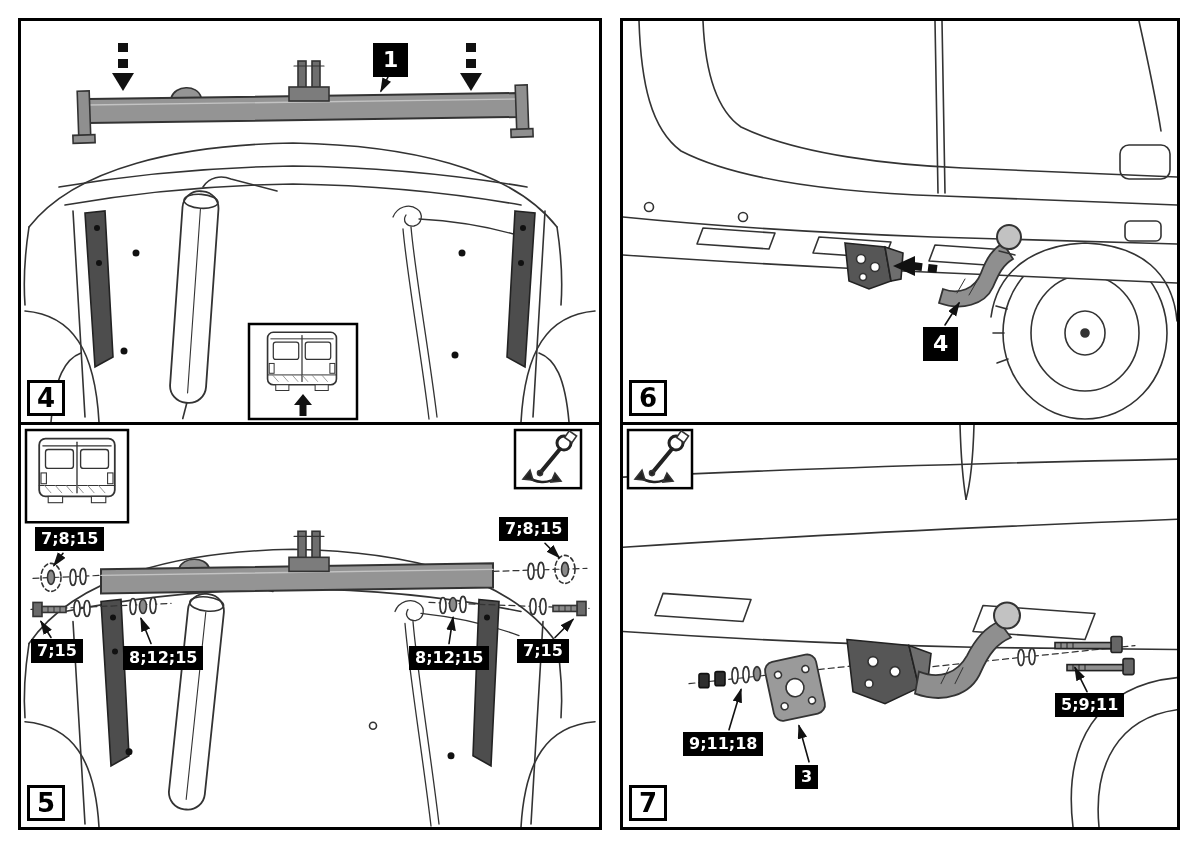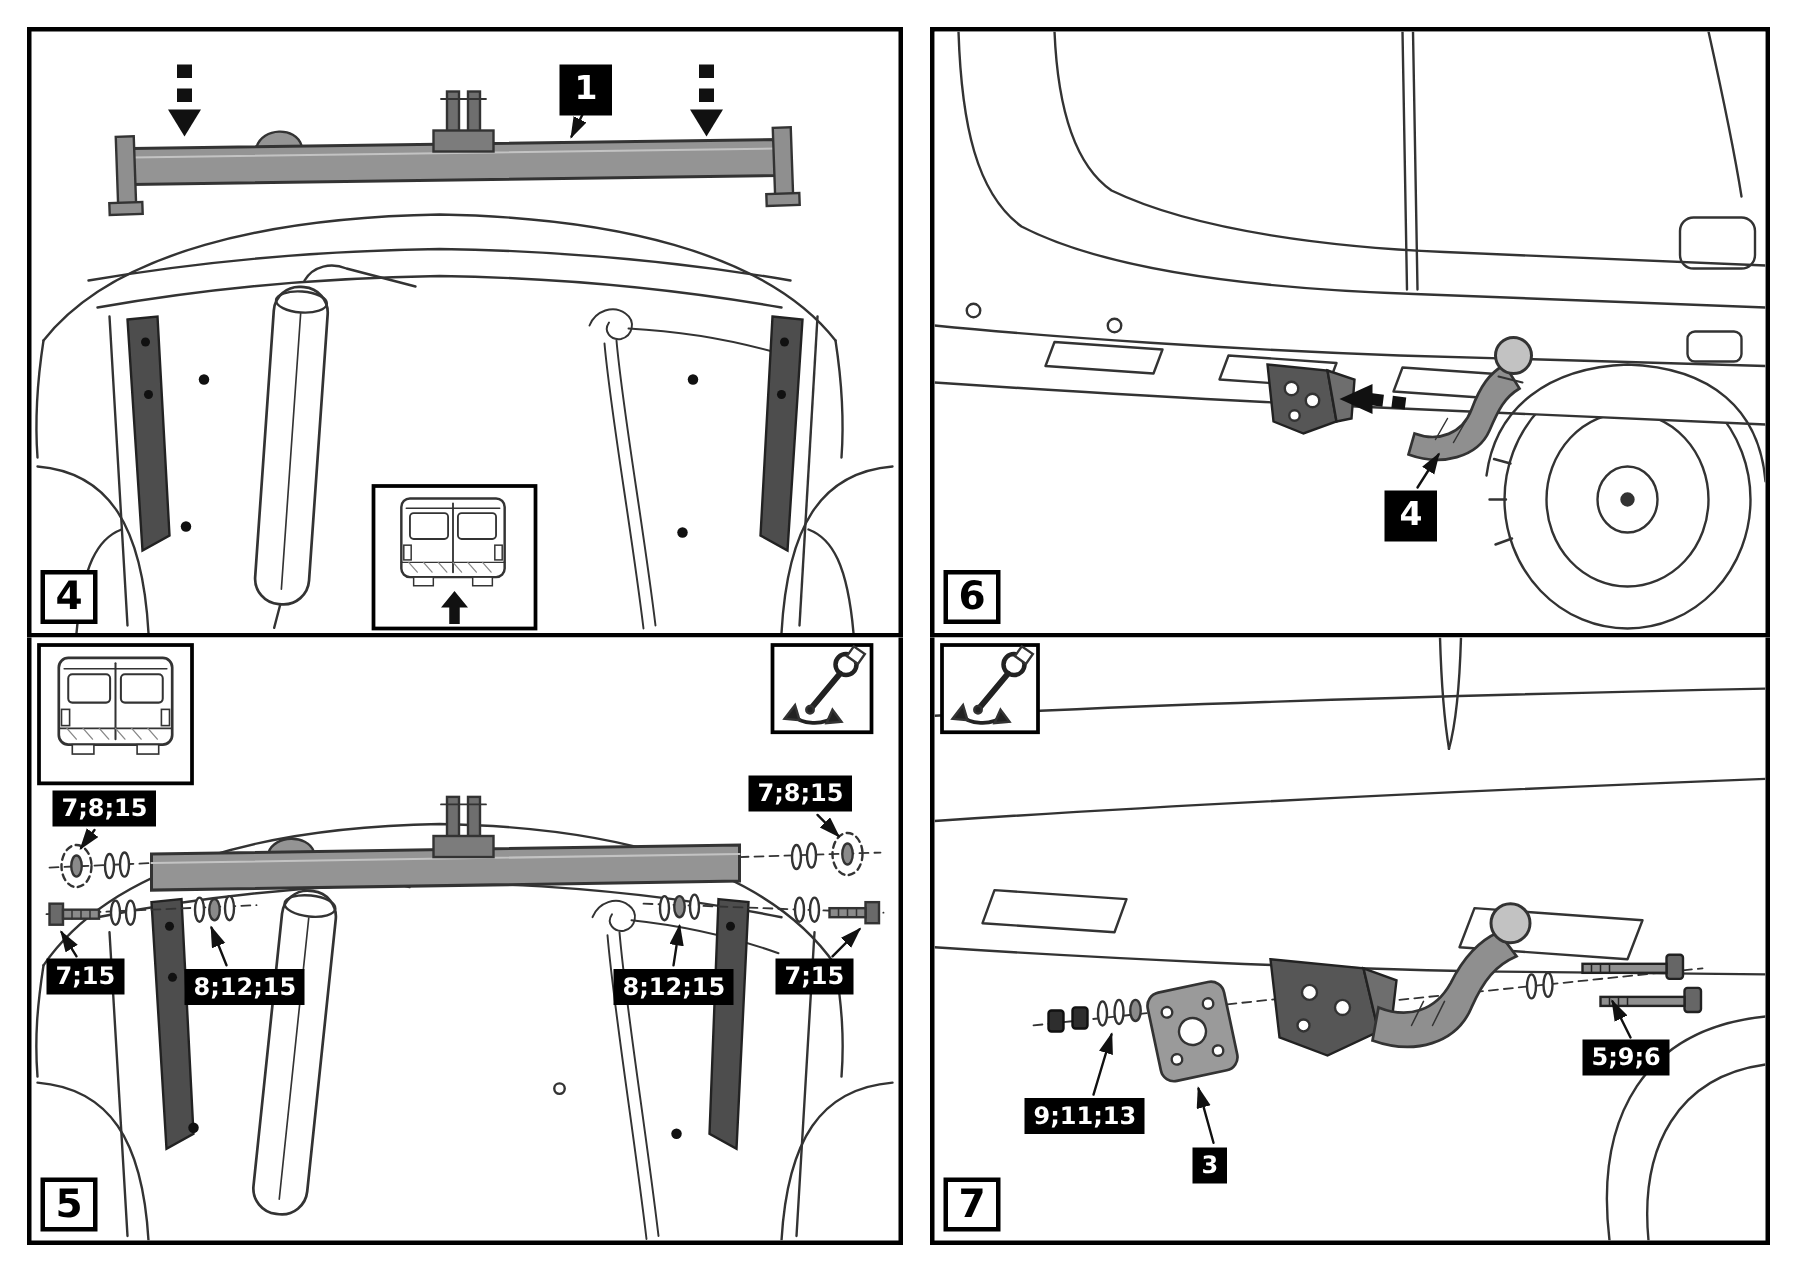--- a/index.html
+++ b/index.html
@@ -411,19 +411,19 @@
           <line x1="464" y1="266" x2="452" y2="242" marker-end="url(#ah)"></line>
         </g>
         <g>
           <rect x="5" y="5" width="64" height="58" fill="#fff" stroke="#000" stroke-width="2.5"></rect>
           <g>
             <use href="#torque-icon" transform="translate(8,7)"></use>
           </g>
         </g>
       </g>
     </svg>
-    <div class="callout" style="left:60px;top:307px">9;11;13</div>
+    <div class="callout" style="left:60px;top:307px">9;11;18</div>
     <div class="callout" style="left:172px;top:340px">3</div>
-    <div class="callout" style="left:432px;top:268px">5;9;6</div>
+    <div class="callout" style="left:432px;top:268px">5;9;11</div>
     <div class="step-box">7</div>
   </div>
 
 </div>
 
 </body></html>

